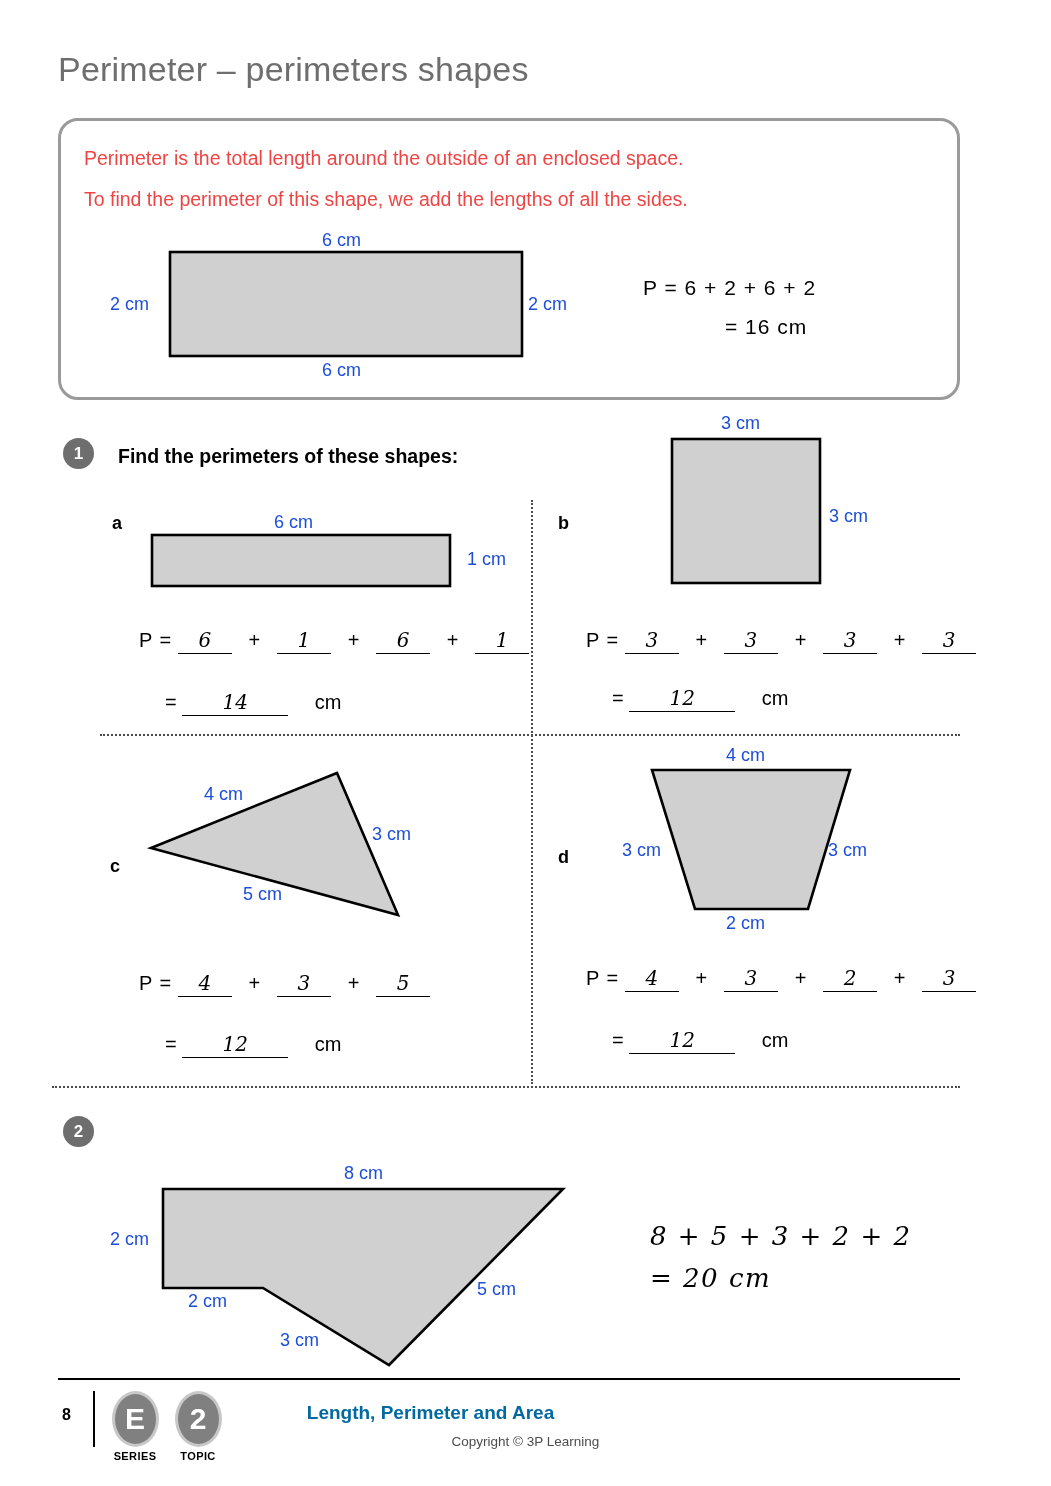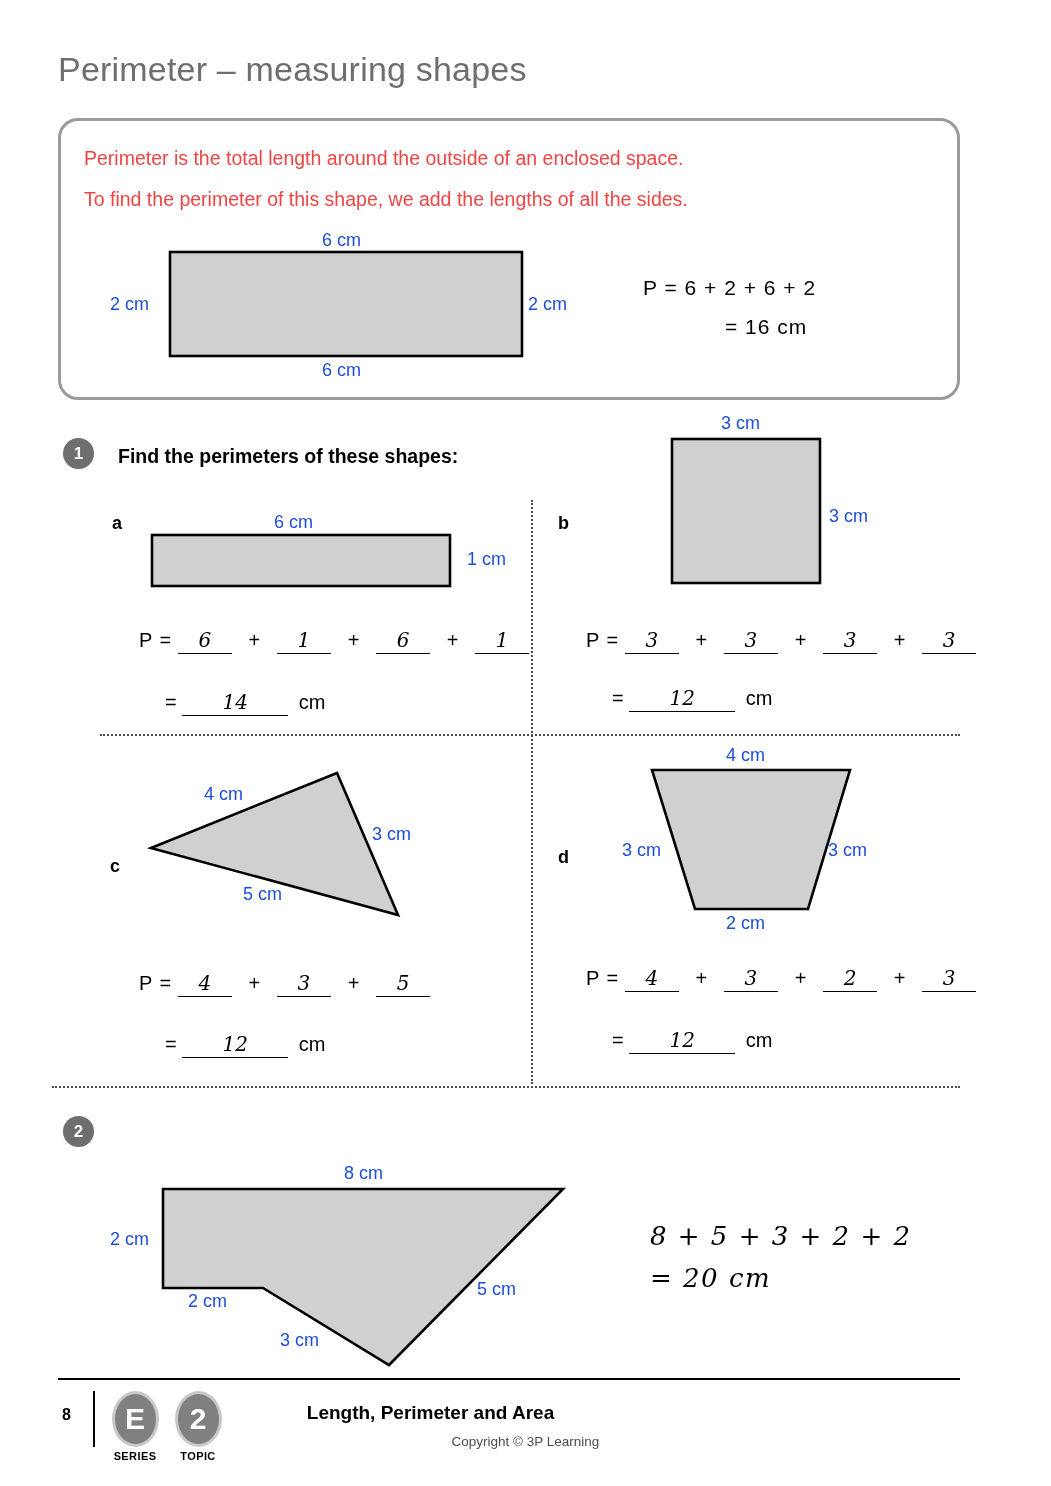--- a/index.html
+++ b/index.html
@@ -104,21 +104,21 @@
     text-align: center;
     font-family: "DejaVu Serif", serif;
     font-style: italic;
     font-size: 20px;
     vertical-align: baseline;
     padding-bottom: 1px;
   }
   .blank-w1 { width: 54px; }
   .blank-w2 { width: 106px; }
   .plus { display: inline-block; width: 34px; text-align: center; }
-  .unit { margin-left: 5px; }
+  .unit { margin-left: 21px; }
 
   
   .dotted-h {
     border-top: 2.2px dotted #4a4a4a;
     height: 0;
   }
   .dotted-v {
     border-left: 2.2px dotted #4a4a4a;
     width: 0;
   }
@@ -182,37 +182,37 @@
     letter-spacing: 0.4px;
     color: #000;
   }
   #footer-book-title {
     left: 0;
     top: 1402px;
     width: 861px;
     text-align: center;
     font-size: 19px;
     font-weight: bold;
-    color: #000000;
+    color: #0369a1;
   }
   #footer-copyright {
     left: 0;
     top: 1434px;
     width: 1051px;
     text-align: center;
     font-size: 13.5px;
     color: #4d4d4d;
   }
 </style>
 </head>
 <body>
 
 <div class="page">
 
-  <div class="abs" id="page-title">Perimeter – measuring shapes</div>
+  <div class="abs" id="page-title">Perimeter – perimeters shapes</div>
 
   <div class="abs" id="info-box"></div>
 
   <div class="abs info-line" id="info-line-1">Perimeter is the total length around the outside of an enclosed space.</div>
   <div class="abs info-line" id="info-line-2">To find the perimeter of this shape, we add the lengths of all the sides.</div>
 
   <svg class="abs" style="left:168px; top:250px; width:356px; height:108px;" viewBox="0 0 356 108">
     <rect class="shape-fill" x="2" y="2" width="352" height="104"></rect>
   </svg>
   <div class="abs lbl" style="left:322px; top:230px;">6 cm</div>

